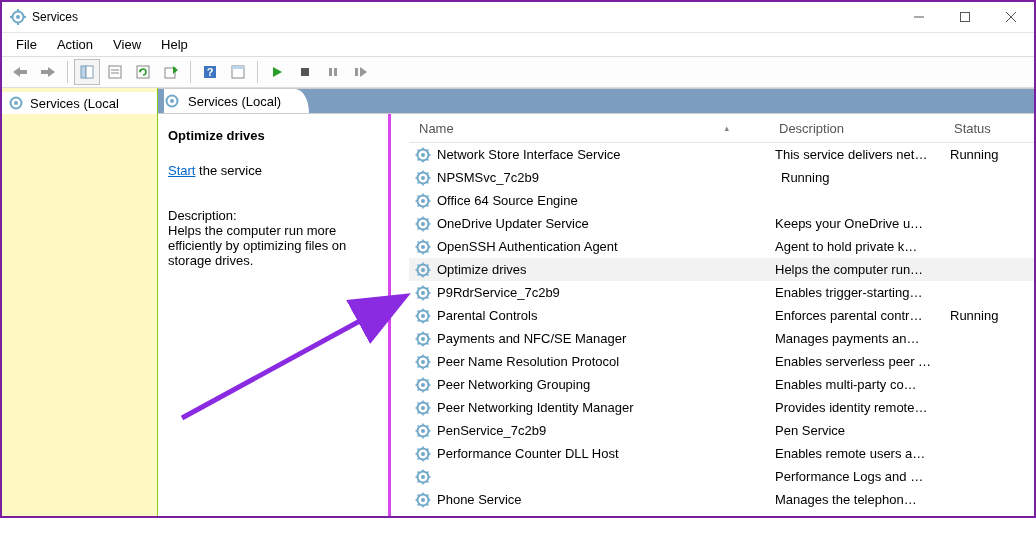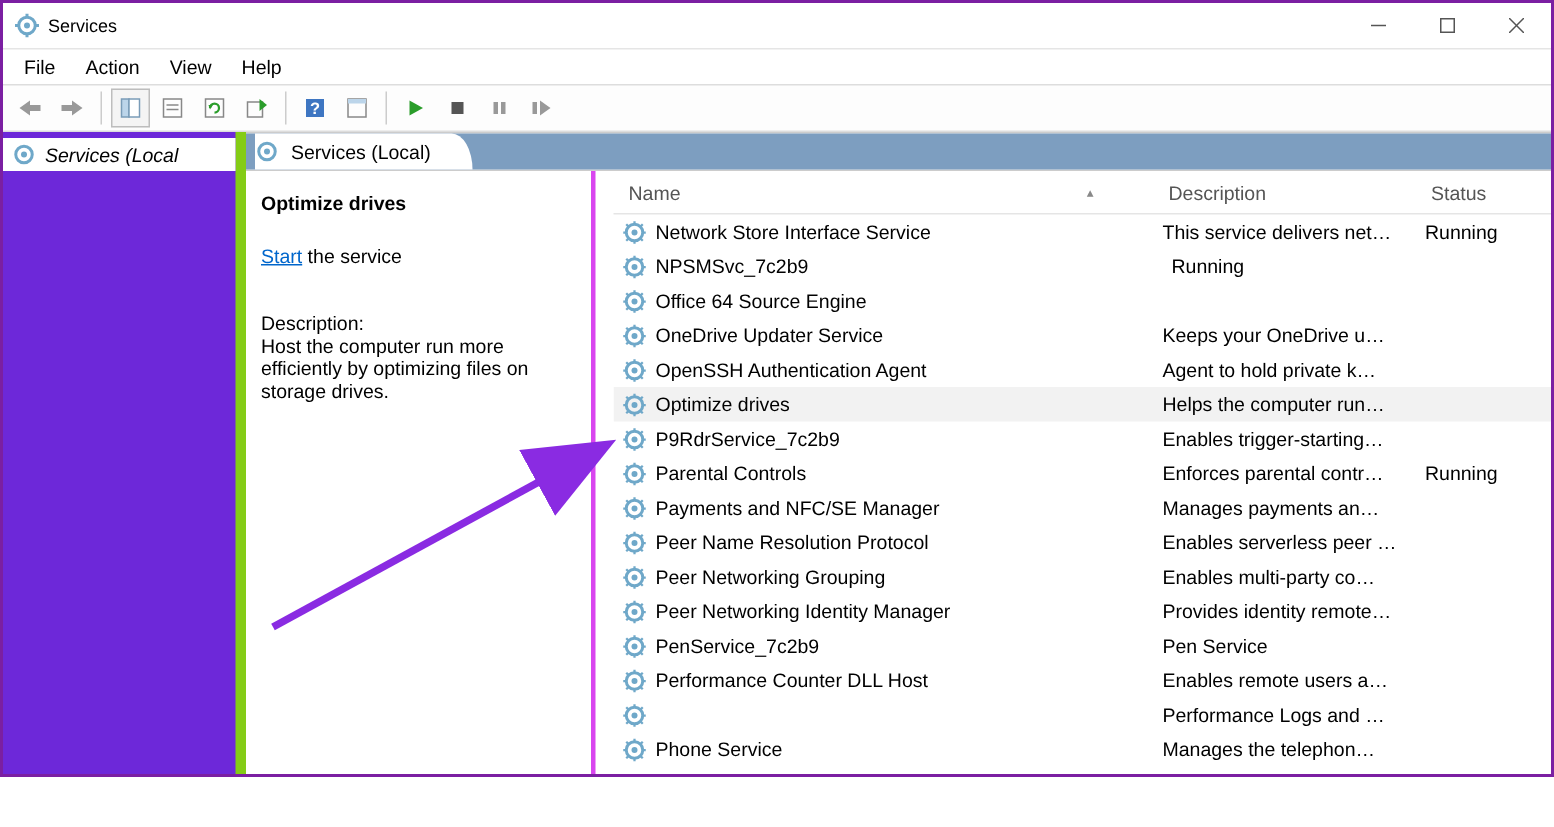--- a/index.html
+++ b/index.html
@@ -14,21 +14,21 @@
   
   .menubar{height:22px;display:flex;align-items:center;padding:0 4px;border-bottom:1px solid #fff;}
   .menuitem{padding:2px 10px;}
   
   .toolbar{height:30px;display:flex;align-items:center;padding:0 4px;border-top:1px solid #ddd;border-bottom:1px solid #ddd;background:#fdfdfd;}
   .tbtn{width:24px;height:24px;display:flex;align-items:center;justify-content:center;margin:0 1px;border:1px solid transparent;}
   .tbtn.box{border:1px solid #bdbdbd;background:#f4f4f4;}
   .tsep{width:1px;height:22px;background:#ccc;margin:0 5px;}
   
   .body{position:absolute;top:86px;left:0;right:0;bottom:0;display:flex;}
-  .tree{width:155px;border-right:7px solid #84cc16;background:#6d28d9;padding-top:4px;font-style:italic;}
+  .tree{width:155px;border-right:1px solid #84cc16;background:#fef9c3;padding-top:4px;}
   .tree-item{display:flex;align-items:center;height:22px;padding-left:6px;background:#fff;}
   .tree-item .gear{width:16px;height:16px;margin-right:6px;}
   .tree-item span{white-space:nowrap;}
   
   .right{flex:1;display:flex;flex-direction:column;background:#fff;border-top:1px solid #ccc;}
   .tabstrip{height:24px;background:#7d9ec0;display:flex;align-items:flex-end;position:relative;}
   .tab{height:24px;background:#fff;border-top-right-radius:14px 24px;display:flex;align-items:center;padding:0 28px 0 0;margin-left:6px;}
   .tab .gear{width:16px;height:16px;margin-right:8px;}
   .detailwrap{flex:1;display:flex;border-top:1px solid #ccc;overflow:hidden;}
   .descpane{width:230px;padding:14px 10px 10px 10px;box-sizing:border-box;}
@@ -207,21 +207,21 @@
       </div>
 
       <div class="detailwrap">
 
         <div class="descpane">
           <div class="svc-name">Optimize drives</div>
           <div>
             <a href="#" class="start-link">Start</a><span> the service</span>
           </div>
           <div class="desc-label">Description:</div>
-          <div>Host the computer run more efficiently by optimizing files on storage drives.</div>
+          <div>Helps the computer run more efficiently by optimizing files on storage drives.</div>
         </div>
 
         <div class="listpane">
           <div class="colheaders">
             <div class="col name">
               <span>Name</span>
               <span class="sort">▴</span>
             </div>
             <div class="col desc">
               <span>Description</span>

